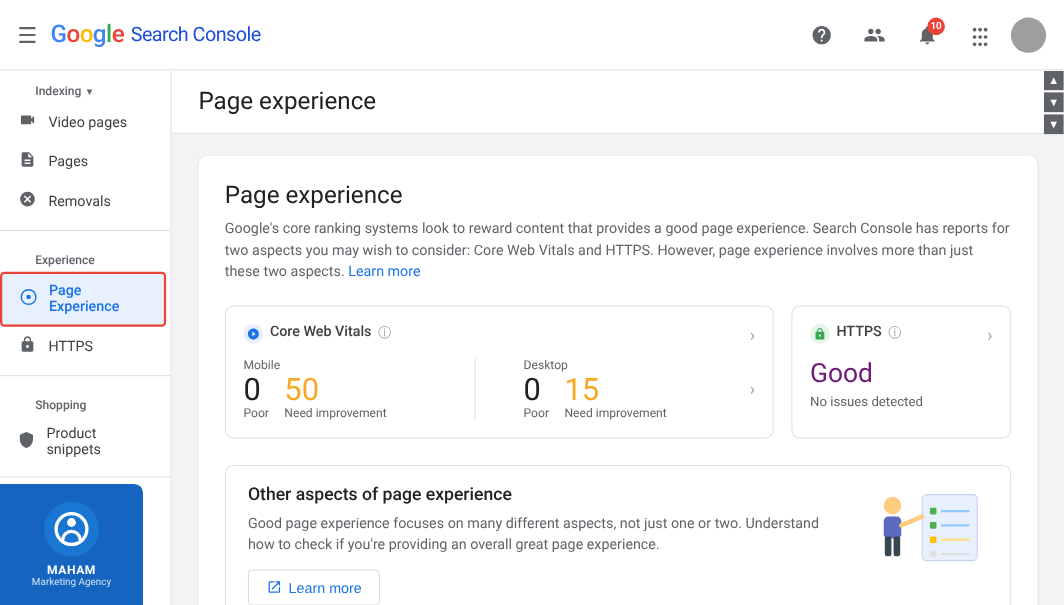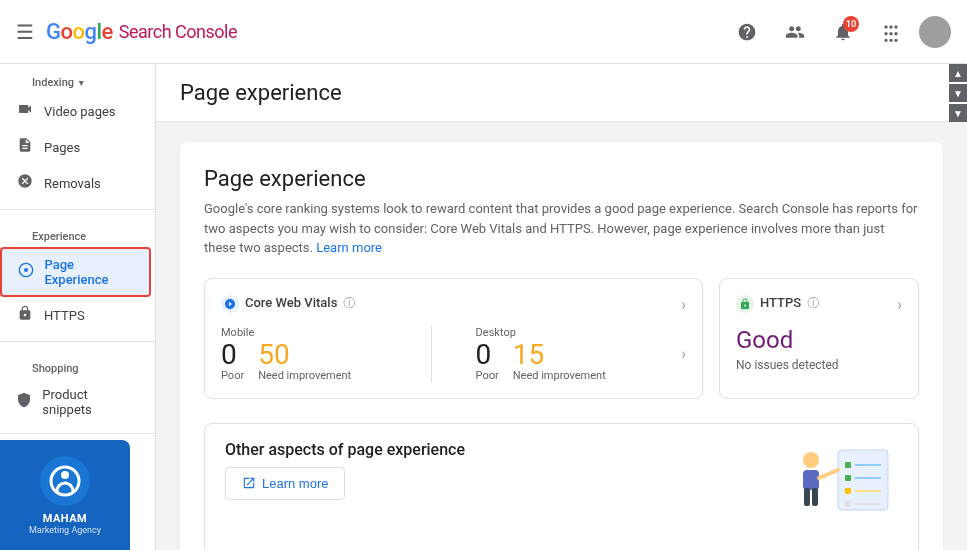--- a/index.html
+++ b/index.html
@@ -44,21 +44,21 @@
       font-size: 22px;
       font-weight: 500;
       letter-spacing: -0.5px;
     }
     .g-blue { color: #4285F4; }
     .g-red { color: #EA4335; }
     .g-yellow { color: #FBBC05; }
     .g-green { color: #34A853; }
     .logo-text {
       font-size: 18px;
-      color: #be185d;
+      color: #1d4ed8;
       font-weight: 400;
       margin-left: 6px;
     }
     .nav-spacer { flex: 1; }
     .nav-icons {
       display: flex;
       align-items: center;
       gap: 8px;
     }
     .nav-icon-btn {
@@ -594,20 +594,21 @@
             </div>
             <div class="https-good">Good</div>
             <div class="https-no-issues">No issues detected</div>
           </div>
 
         </div>
 
         <div class="other-aspects">
           <div class="other-aspects-text">
             <div class="other-aspects-title">Other aspects of page experience</div>
+            <div class="other-aspects-desc">Good page experience focuses on many different aspects, not just one or two. Understand how to check if you're providing an overall great page experience.</div>
             <button class="learn-more-btn">
               <svg width="14" height="14" viewBox="0 0 24 24" fill="#1a73e8">
                   <path d="M19 19H5V5h7V3H5c-1.11 0-2 .9-2 2v14c0 1.1.89 2 2 2h14c1.1 0 2-.9 2-2v-7h-2v7zM14 3v2h3.59l-9.83 9.83 1.41 1.41L19 6.41V10h2V3h-7z"></path>
                 </svg>
               <span>Learn more</span>
             </button>
           </div>
           <div class="illustration">
 
             <svg width="110" height="100" viewBox="0 0 110 100" fill="none" xmlns="http://www.w3.org/2000/svg">

